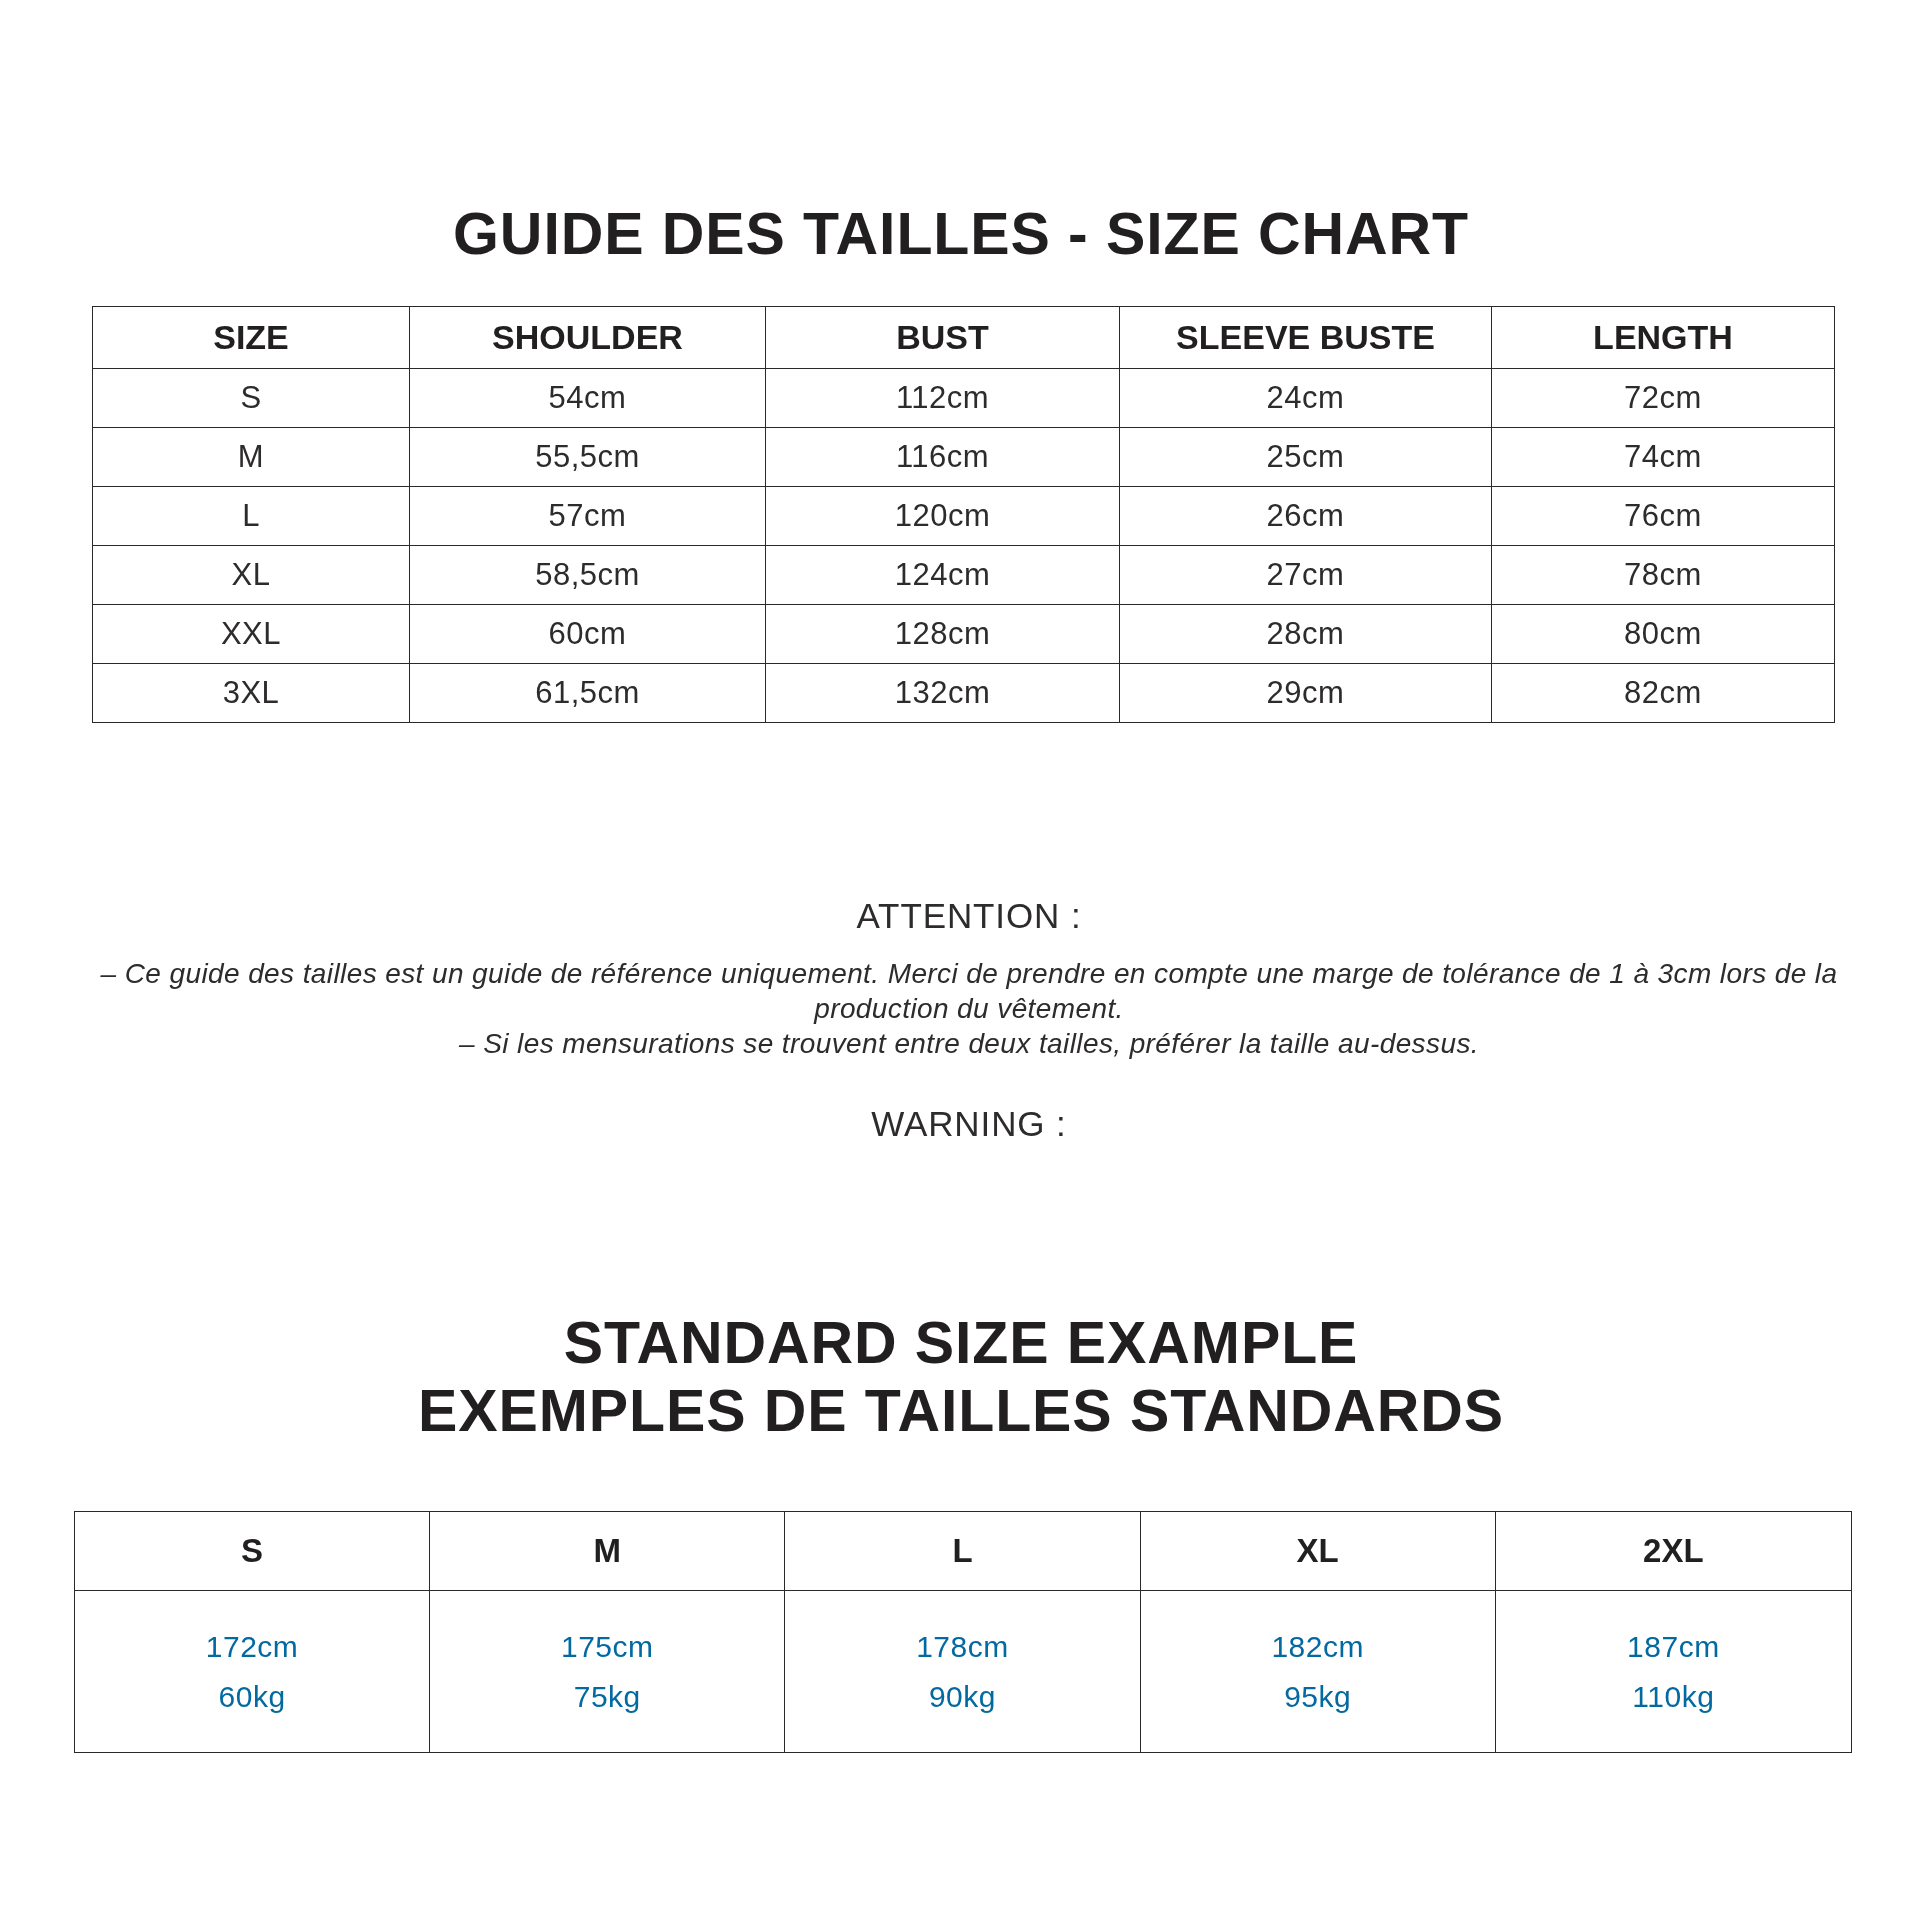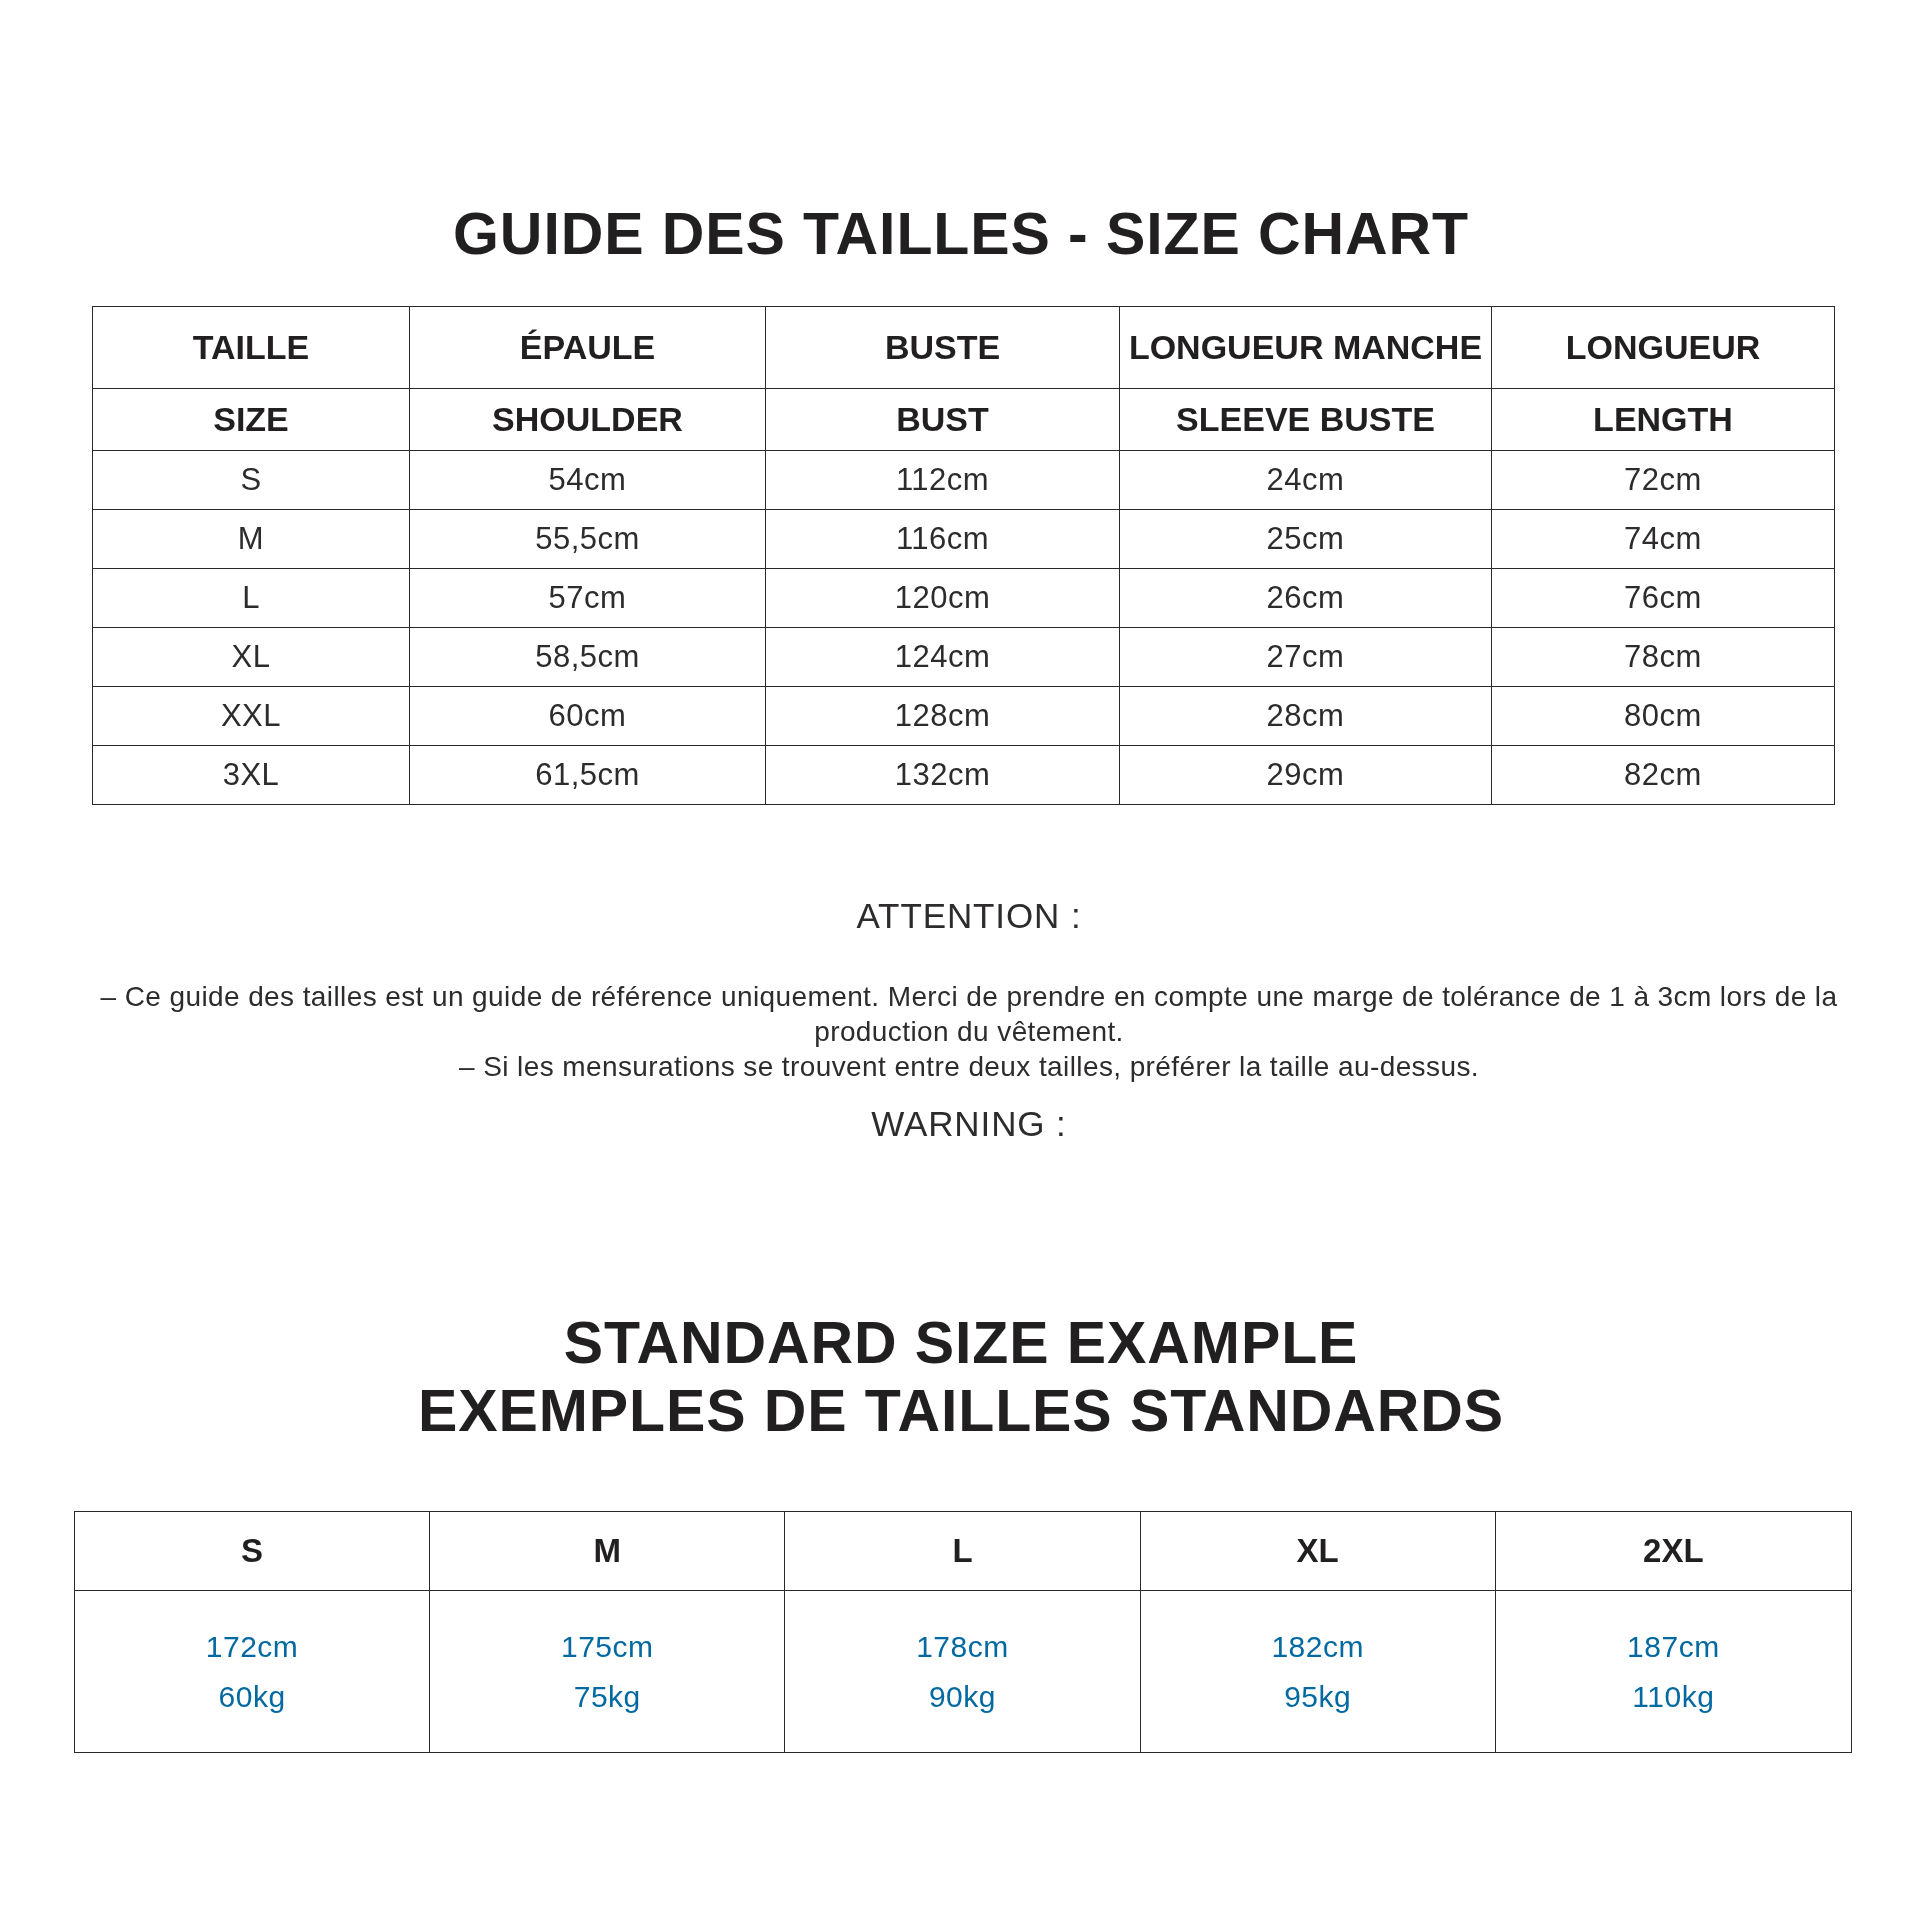--- a/index.html
+++ b/index.html
@@ -64,21 +64,21 @@
     text-align: center;
   }
   .notes-fr { top: 895px; }
   .notes-en { top: 1103px; }
   .notes .notes-heading {
     font-size: 35px;
     line-height: 42px;
     letter-spacing: 0.9px;
     font-weight: 400;
   }
-  .notes .notes-body { margin-top: 42px; }
+  .notes .notes-body { margin-top: 19px; font-style: italic; }
   .notes p {
     margin: 0;
     font-size: 28px;
     line-height: 35px;
     letter-spacing: 0.4px;
     font-weight: 400;
   }
   
   .examples-title {
     position: absolute;
@@ -128,27 +128,20 @@
 
   <table class="size-table">
     <colgroup>
       <col style="width:317px">
         <col style="width:356px">
         <col style="width:354px">
         <col style="width:372px">
         <col style="width:343px">
     </colgroup>
     <tbody>
-      <tr class="hdr-fr">
-        <th>TAILLE</th>
-        <th>ÉPAULE</th>
-        <th>BUSTE</th>
-        <th>LONGUEUR MANCHE</th>
-        <th>LONGUEUR</th>
-      </tr>
       <tr class="hdr-en">
         <th>SIZE</th>
         <th>SHOULDER</th>
         <th>BUST</th>
         <th>SLEEVE BUSTE</th>
         <th>LENGTH</th>
       </tr>
       <tr class="data-row">
         <td>S</td>
         <td>54cm</td>

